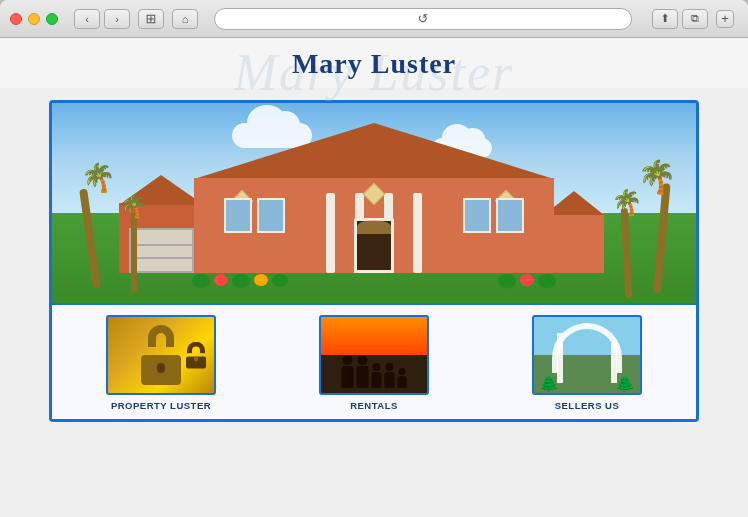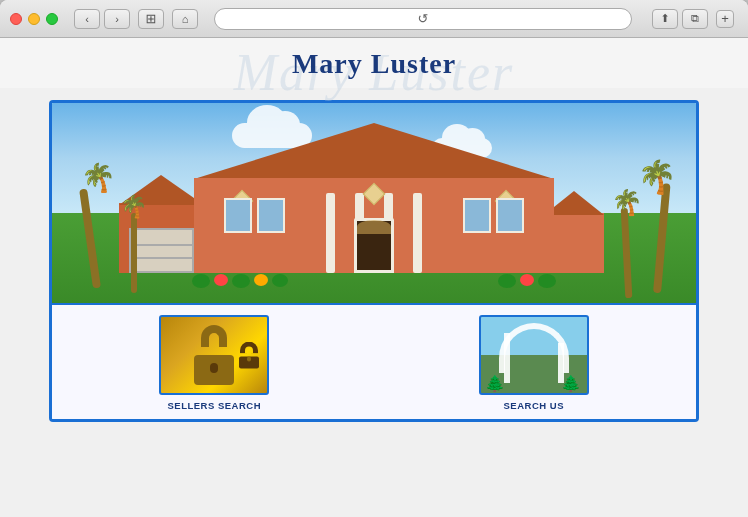--- a/index.html
+++ b/index.html
@@ -592,35 +592,67 @@
               </div>
             </div>
 
             <div style="position:absolute; right:8px; top:50%; transform:translateY(-50%);">
               <div style="width:18px; height:12px; border:5px solid #5a3a0a; border-radius:9px 9px 0 0; border-bottom:none; margin-left:1px;"></div>
               <div style="width:20px; height:12px; background:#5a3a0a; border-radius:2px; margin-top:0;">
                 <div style="width:4px; height:5px; background:#8B6914; border-radius:2px; margin:3px auto 0 auto;"></div>
               </div>
             </div>
           </div>
-          <div class="nav-label">SELLERS SEARCH</div>
-        </div>
-
-
+          <div class="nav-label">PROPERTY LUSTER</div>
+        </div>
+
+
+        <div class="nav-item">
+          <div class="nav-thumb thumb-rentals">
+            <div class="silhouettes">
+
+              <div style="display:flex; flex-direction:column; align-items:center;">
+                <div style="width:10px; height:10px; background:#1a0a00; border-radius:50%; margin-bottom:1px;"></div>
+                <div style="width:12px; height:22px; background:#1a0a00; border-radius:3px 3px 0 0;"></div>
+              </div>
+
+              <div style="display:flex; flex-direction:column; align-items:center;">
+                <div style="width:10px; height:10px; background:#1a0a00; border-radius:50%; margin-bottom:1px;"></div>
+                <div style="width:12px; height:22px; background:#1a0a00; border-radius:3px 3px 0 0;"></div>
+              </div>
+
+              <div style="display:flex; flex-direction:column; align-items:center;">
+                <div style="width:8px; height:8px; background:#1a0a00; border-radius:50%; margin-bottom:1px;"></div>
+                <div style="width:10px; height:16px; background:#1a0a00; border-radius:3px 3px 0 0;"></div>
+              </div>
+
+              <div style="display:flex; flex-direction:column; align-items:center;">
+                <div style="width:8px; height:8px; background:#1a0a00; border-radius:50%; margin-bottom:1px;"></div>
+                <div style="width:10px; height:16px; background:#1a0a00; border-radius:3px 3px 0 0;"></div>
+              </div>
+
+              <div style="display:flex; flex-direction:column; align-items:center;">
+                <div style="width:7px; height:7px; background:#1a0a00; border-radius:50%; margin-bottom:1px;"></div>
+                <div style="width:9px; height:12px; background:#1a0a00; border-radius:3px 3px 0 0;"></div>
+              </div>
+            </div>
+          </div>
+          <div class="nav-label">RENTALS</div>
+        </div>
 
         <div class="nav-item">
           <div class="nav-thumb thumb-contact">
             <div class="arch-visual">
               <div class="arch-curve"></div>
               <div class="arch-support-l"></div>
               <div class="arch-support-r"></div>
             </div>
 
             <div style="position:absolute; left:5px; bottom:0; font-size:16px;">🌲</div>
             <div style="position:absolute; right:5px; bottom:0; font-size:16px;">🌲</div>
           </div>
-          <div class="nav-label">SEARCH US</div>
+          <div class="nav-label">SELLERS US</div>
         </div>
 
       </div>
     </div>
   </div>
 </div>
 
 </body></html>

